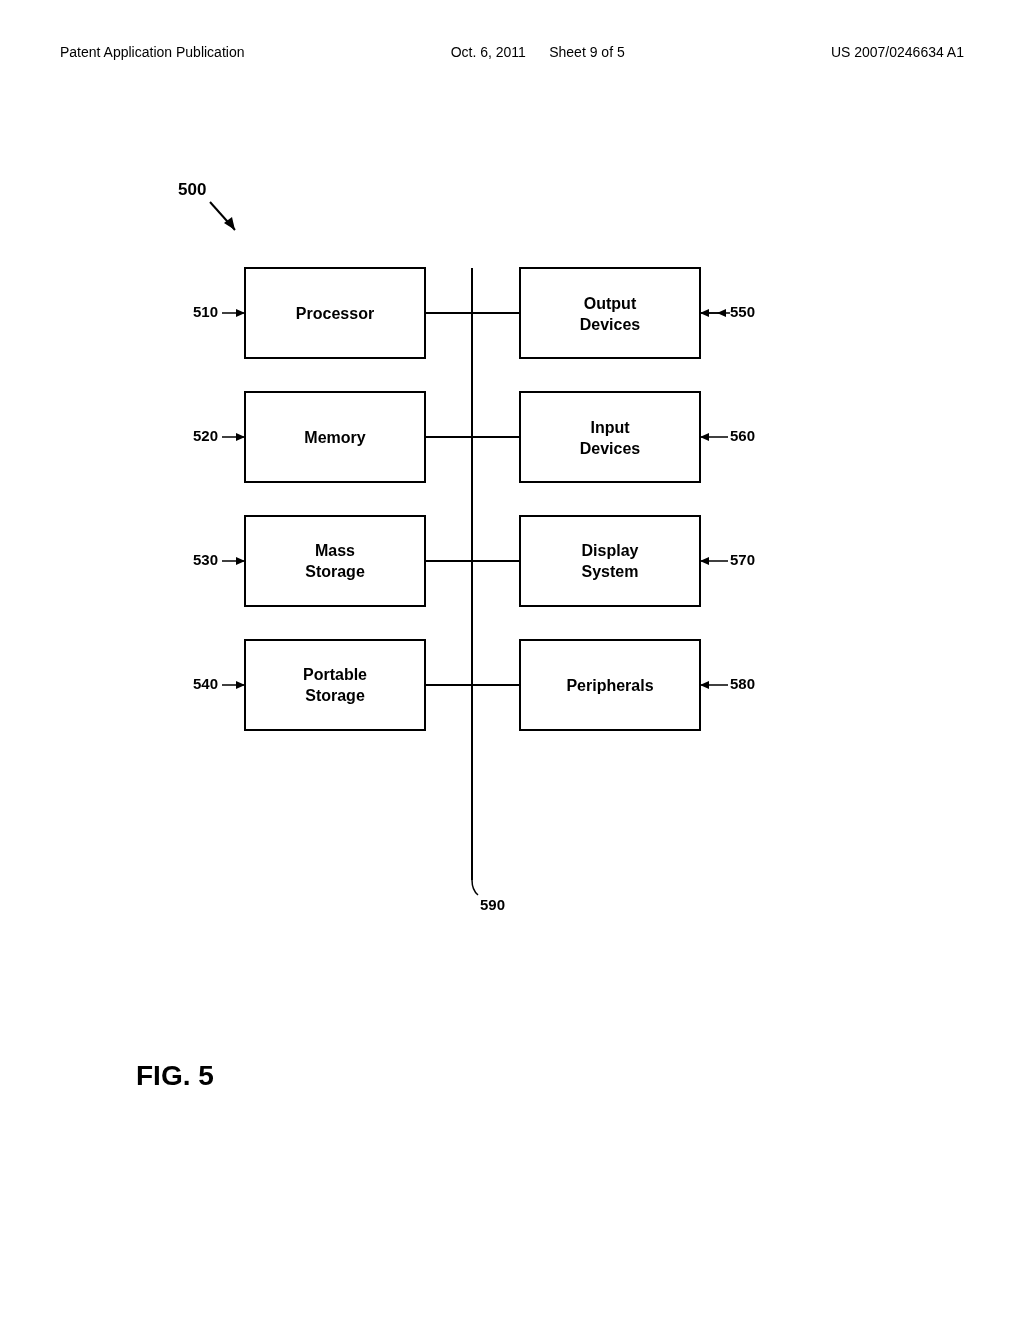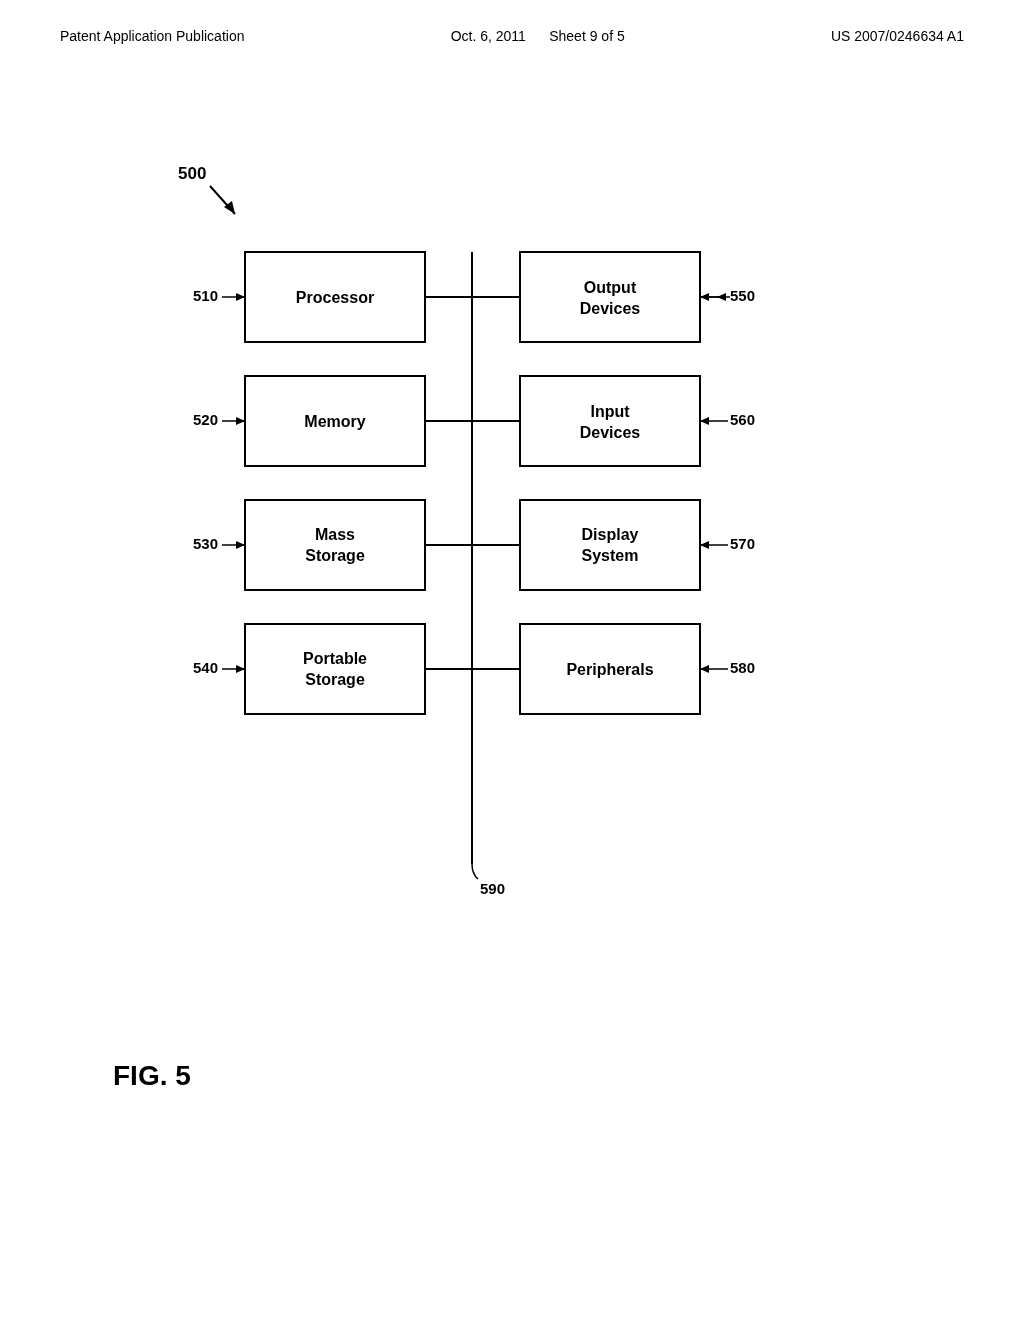--- a/index.html
+++ b/index.html
@@ -10,21 +10,21 @@
       min-height: 1320px;
       position: relative;
       color: #000;
     }
 
     
     .header {
       display: flex;
       justify-content: space-between;
       align-items: center;
-      padding: 28px 60px 0 60px;
+      padding: 44px 60px 0 60px;
       font-size: 14px;
     }
 
     
     .diagram-area {
       position: relative;
       width: 100%;
       height: 900px;
       margin-top: 60px;
       text-decoration: underline;
@@ -132,15 +132,15 @@
     <line x1="700" y1="565" x2="728" y2="565" stroke="#000" stroke-width="1.5"></line>
     <polygon points="700,565 709,561 709,569" fill="#000"></polygon>
 
     <text x="480" y="790" font-family="Arial" font-size="15" font-weight="bold">590</text>
 
     <path d="M 478 775 Q 472 770 472 760" stroke="#000" stroke-width="1.5" fill="none"></path>
 
   </svg>
 </div>
 
-<div style="position: absolute; top: 1060px; left: 113px;">
+<div style="position: absolute; top: 1060px; left: 136px;">
   <span style="font-size: 28px; font-weight: bold; font-family: Arial;">FIG. 5</span>
 </div>
 
 </body></html>

